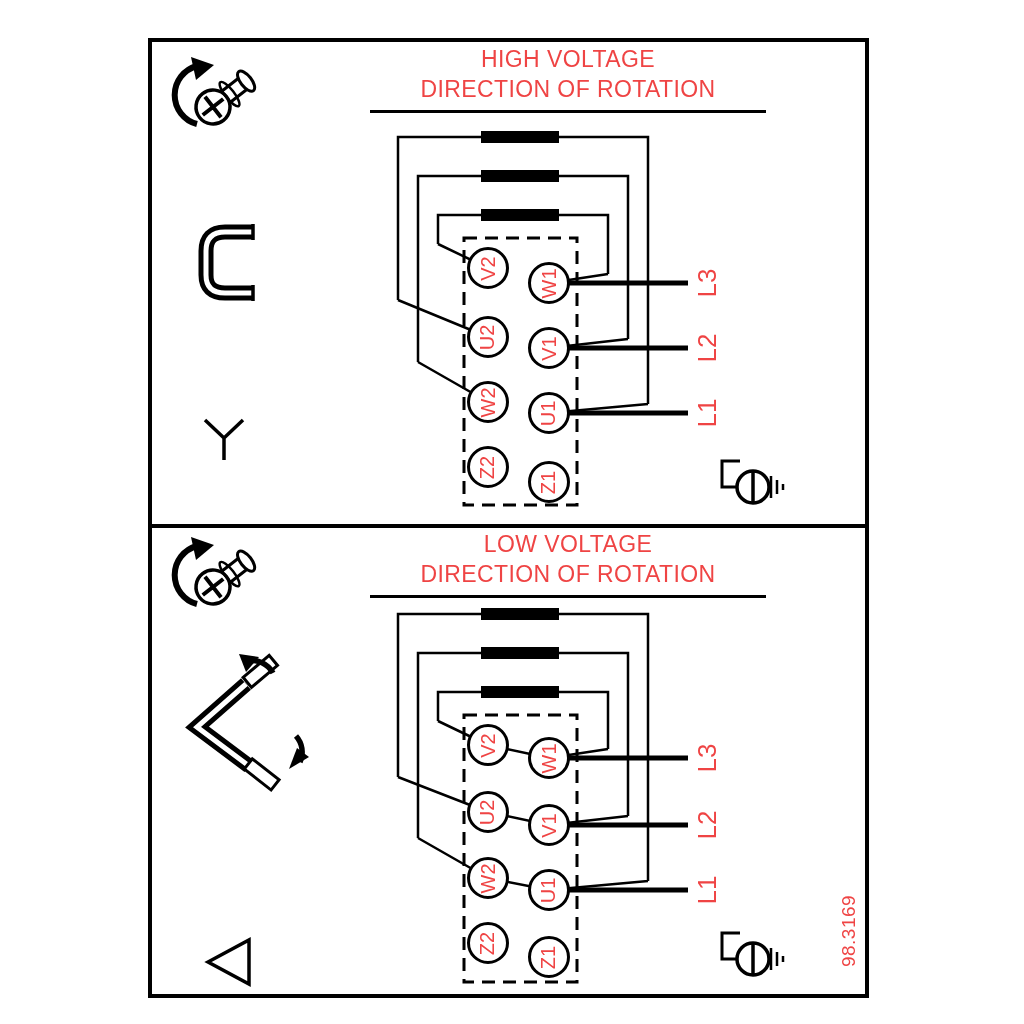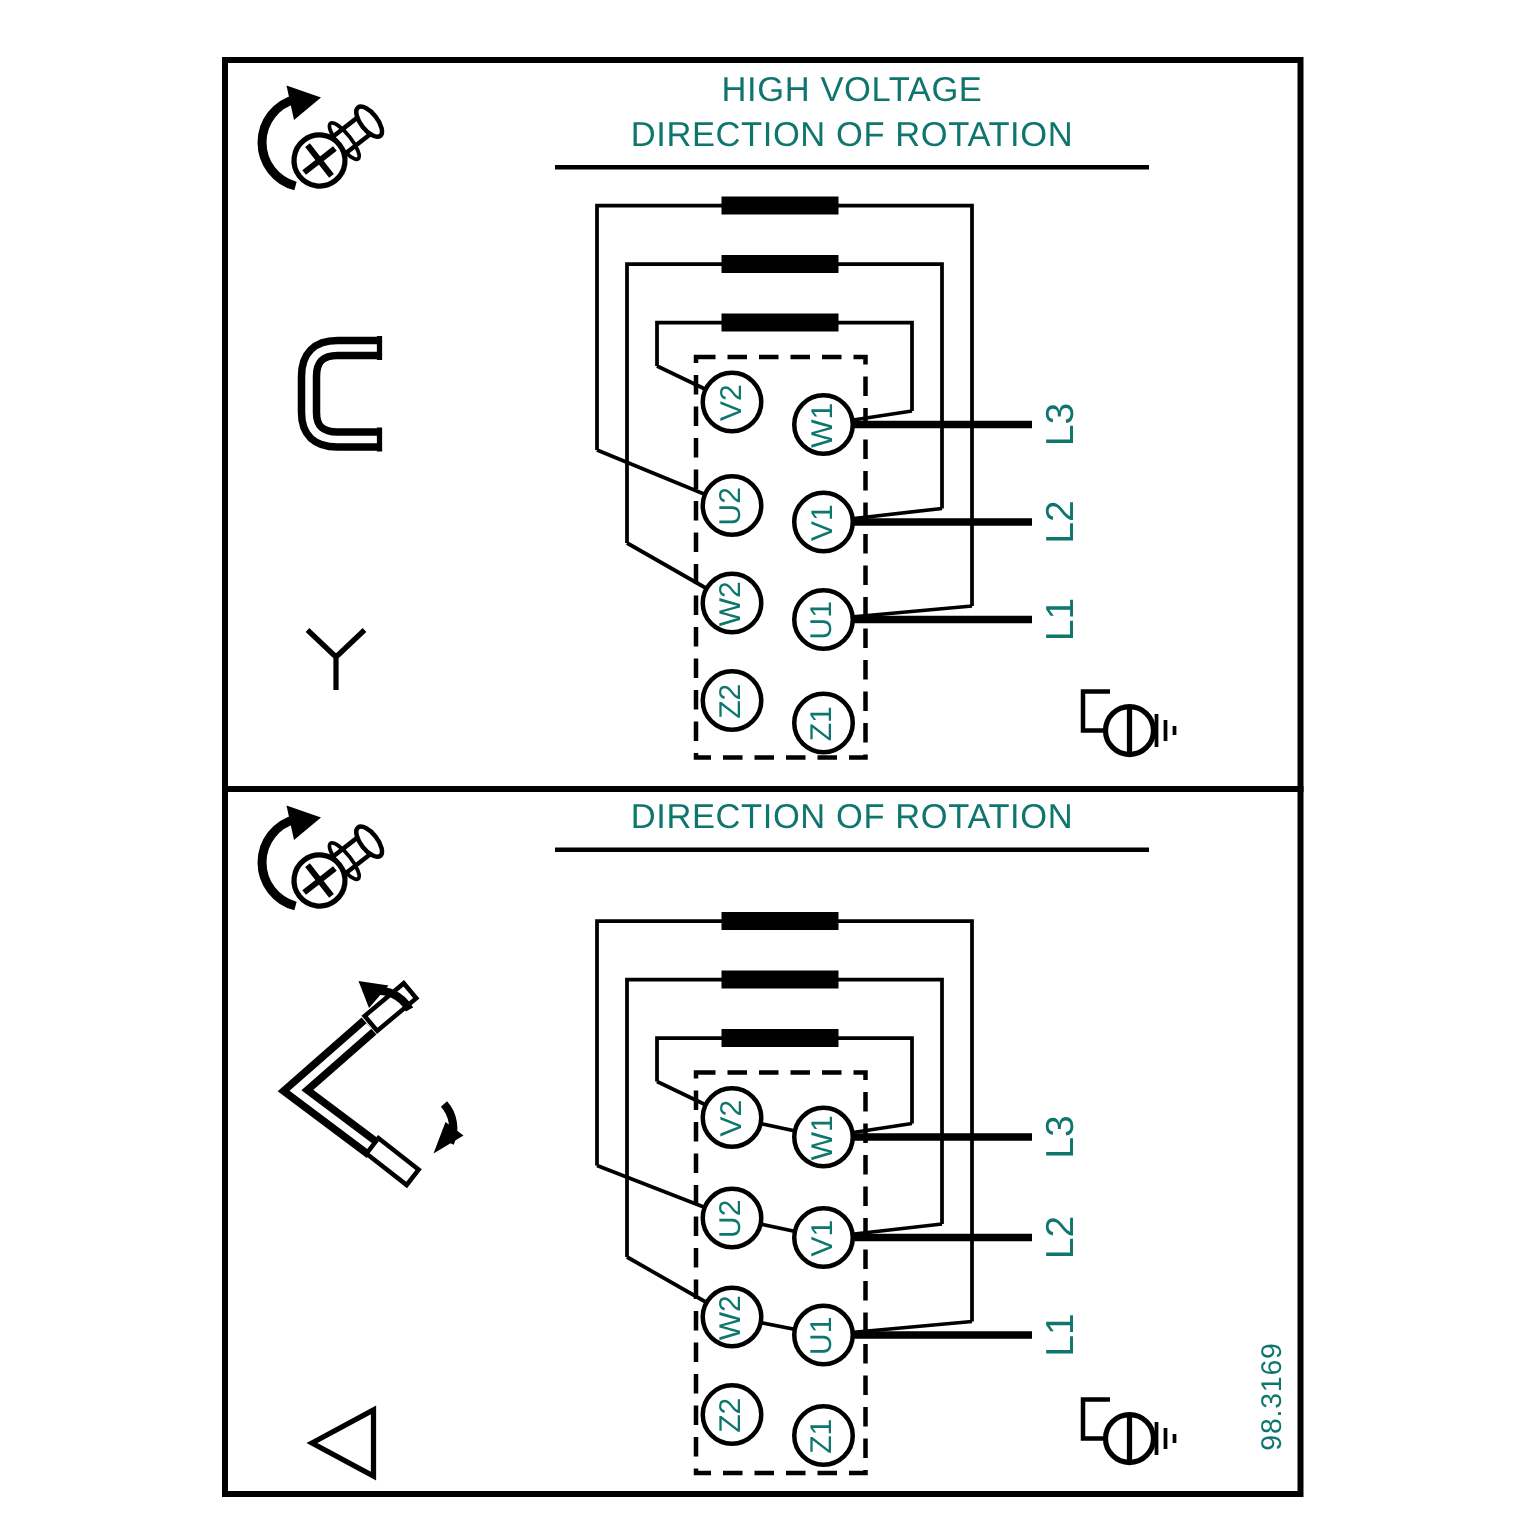--- a/index.html
+++ b/index.html
@@ -1,16 +1,16 @@
 <!DOCTYPE html>
 <html><head>
 <meta charset="utf-8">
 <style>
   html,body{margin:0;padding:0;background:#ffffff;}
-  .stage{position:relative;width:1024px;height:1024px;background:#ffffff;color:#0f766e;
+  .stage{position:relative;width:1024px;height:1024px;background:#ffffff;color:#ef4444;
          font-family:"Liberation Sans","DejaVu Sans",sans-serif;overflow:hidden;}
   .stage > svg{position:absolute;left:0;top:0;}
   .title-block{position:absolute;left:370px;width:396px;text-align:center;font-size:23px;
                line-height:30px;letter-spacing:0.4px;border-bottom:3px solid #000;padding-bottom:6px;}
   .term{position:absolute;width:36px;height:36px;border:3px solid #000;border-radius:50%;
         background:#fff;display:flex;align-items:center;justify-content:center;}
   .term span{transform:rotate(-90deg);font-size:20px;white-space:nowrap;}
   .line-label{position:absolute;transform:translate(-50%,-50%) rotate(-90deg);font-size:26px;white-space:nowrap;}
   .fig-num{position:absolute;transform:translate(-50%,-50%) rotate(-90deg);font-size:19px;
            letter-spacing:0.5px;white-space:nowrap;}
@@ -98,20 +98,21 @@
 
     </g>
   </svg>
 
   <div class="title-block" style="top:44px">
     <div>HIGH VOLTAGE</div>
     <div>DIRECTION OF ROTATION</div>
   </div>
 
   <div class="title-block" style="top:529px">
+    <div>LOW VOLTAGE</div>
     <div>DIRECTION OF ROTATION</div>
   </div>
 
   <div class="term" style="left:467px;top:247px">
       <span>V2</span>
     </div>
   <div class="term" style="left:467px;top:316px">
       <span>U2</span>
     </div>
   <div class="term" style="left:467px;top:381px">

